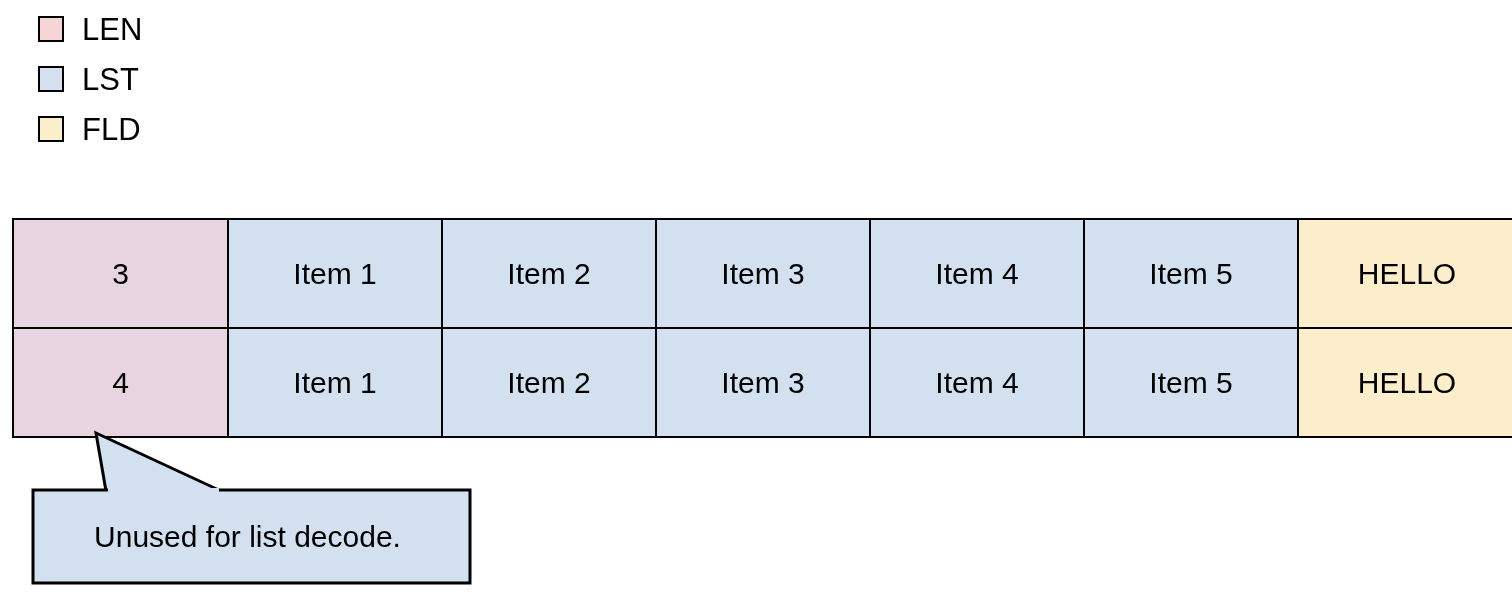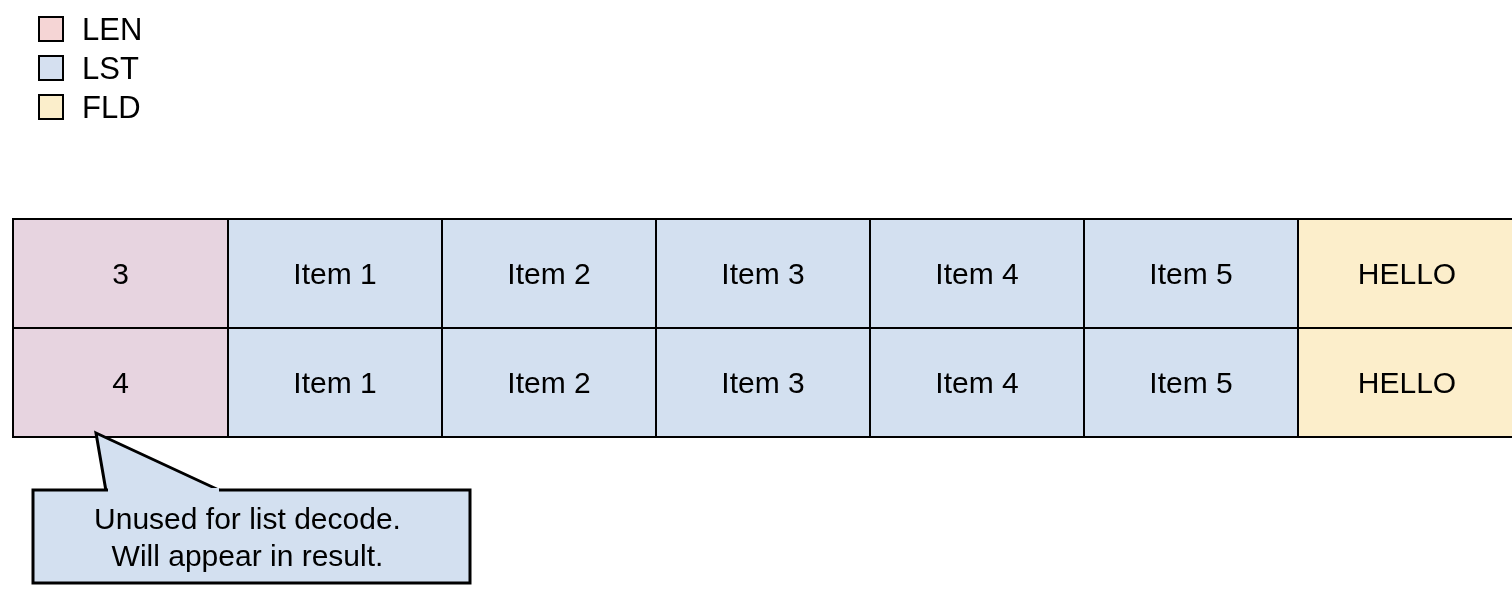--- a/index.html
+++ b/index.html
@@ -16,21 +16,21 @@
     overflow: hidden;
   }
 
   
   #legend {
     position: absolute;
     left: 38px;
     top: 14px;
     display: flex;
     flex-direction: column;
-    gap: 9px;
+    gap: 20px;
   }
   .legend-row {
     display: flex;
     align-items: center;
     height: 30px;
   }
   .legend-swatch {
     width: 26px;
     height: 26px;
     border: 2px solid #000000;
@@ -142,14 +142,13 @@
 
   <polygon points="96,433 221,491 106,491" fill="#d3e0f0" stroke="#000000" stroke-width="3" stroke-linejoin="miter"></polygon>
 
   <rect x="33" y="490" width="437" height="93" fill="#d3e0f0" stroke="#000000" stroke-width="3"></rect>
 
   <line x1="108" y1="490" x2="219" y2="490" stroke="#d3e0f0" stroke-width="4"></line>
 </svg>
 
 <div id="callout-text">
   <span>Unused for list decode.</span>
-  <span>Will appear in result.</span>
 </div>
 
 </body></html>

